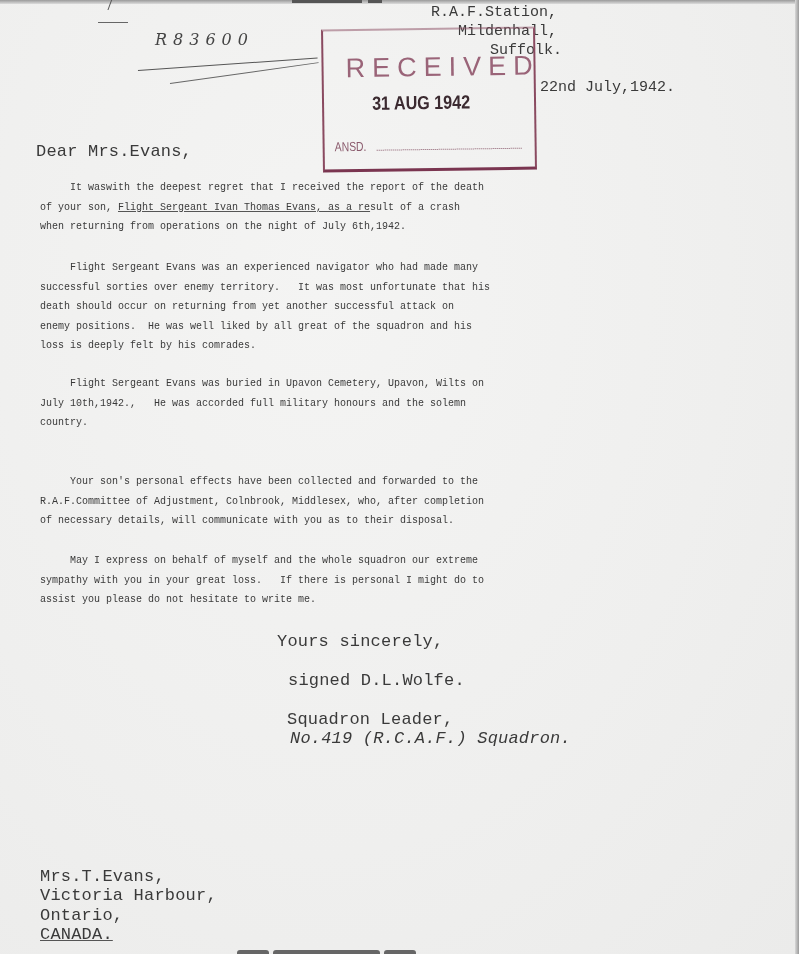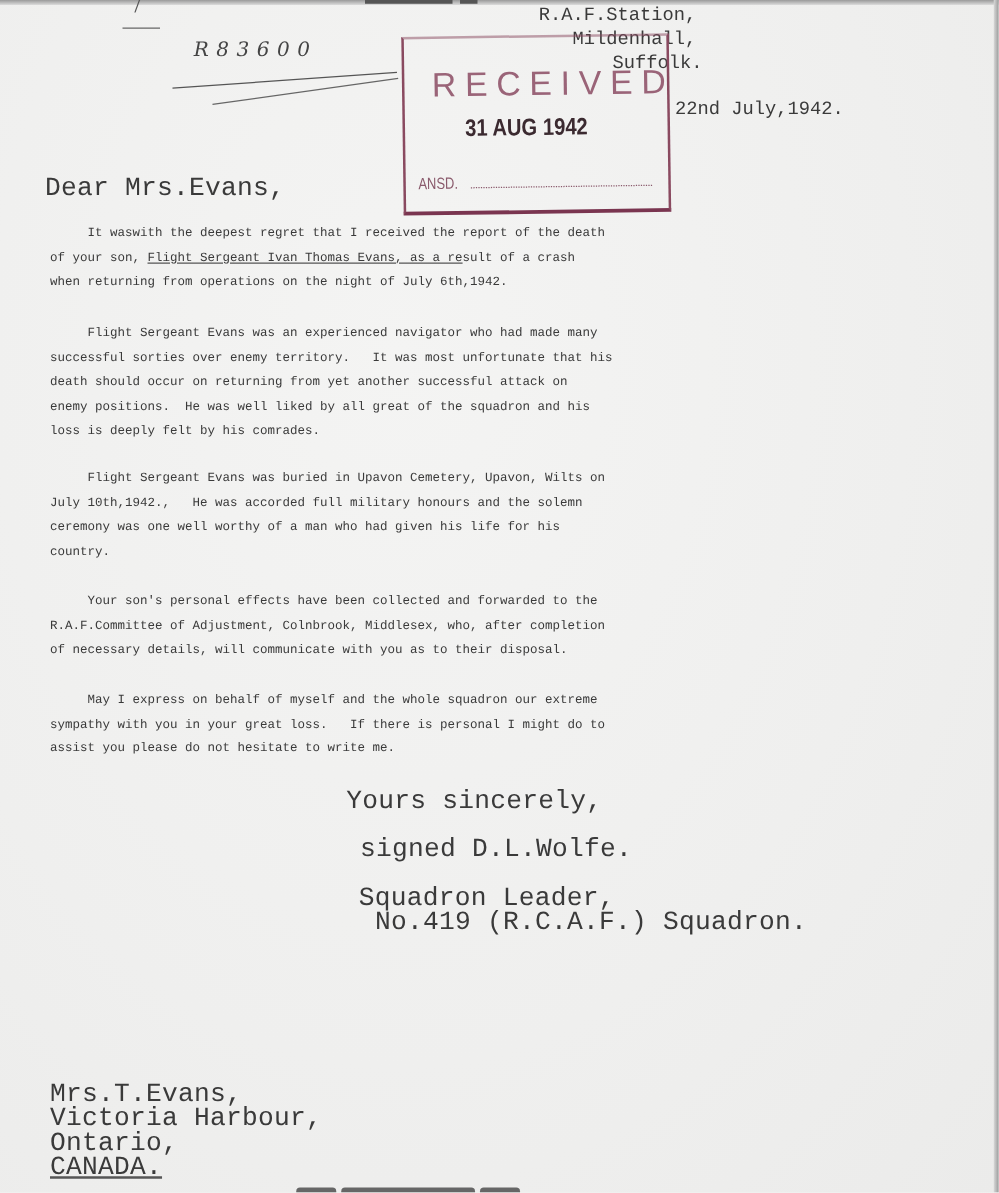--- a/index.html
+++ b/index.html
@@ -25,21 +25,21 @@
     .top-dash { position: absolute; left: 98px; top: 22px; width: 30px; height: 1px; background: #666; }
     .top-block {
       position: absolute; left: 292px; top: 0; width: 70px; height: 3px; background: #555;
     }
     .top-block2 { position: absolute; left: 368px; top: 0; width: 14px; height: 3px; background: #555; }
     .right-edge {
       position: absolute; right: 0; top: 0; width: 4px; height: 954px;
       background: linear-gradient(90deg, #d8d8d8, #9a9a9a);
     }
 
-    .typed { position: absolute; font-size: 21px; line-height: 19.5px; white-space: pre; letter-spacing: 0.2px; }
+    .typed { position: absolute; font-size: 17px; line-height: 19.5px; white-space: pre; letter-spacing: 0.2px; }
     .addr-line { position: absolute; font-size: 15px; white-space: pre; }
 
     .ref-number {
       position: absolute; left: 155px; top: 30px;
       font-family: "DejaVu Serif", serif; font-style: italic;
       font-size: 16px; color: #444; letter-spacing: 6px;
     }
     .ref-underline1 {
       position: absolute; left: 138px; top: 70px; width: 180px; height: 1px; background: #555;
       transform: rotate(-4deg); transform-origin: left;
@@ -123,40 +123,39 @@
     <span class="line">     Flight Sergeant Evans was an experienced navigator who had made many</span>
     <span class="line">successful sorties over enemy territory.   It was most unfortunate that his</span>
     <span class="line">death should occur on returning from yet another successful attack on</span>
     <span class="line">enemy positions.  He was well liked by all great of the squadron and his</span>
     <span class="line">loss is deeply felt by his comrades.</span>
   </div>
 
   <div class="body-para" style="top:374px;">
     <span class="line">     Flight Sergeant Evans was buried in Upavon Cemetery, Upavon, Wilts on</span>
     <span class="line">July 10th,1942.,   He was accorded full military honours and the solemn</span>
-    <span class="line">ceremony was one well worthy of a man who had given his life for his</span>
     <span class="line">country.</span>
   </div>
 
   <div class="body-para" style="top:472px;">
     <span class="line">     Your son's personal effects have been collected and forwarded to the</span>
     <span class="line">R.A.F.Committee of Adjustment, Colnbrook, Middlesex, who, after completion</span>
     <span class="line">of necessary details, will communicate with you as to their disposal.</span>
   </div>
 
   <div class="body-para" style="top:551px;">
     <span class="line">     May I express on behalf of myself and the whole squadron our extreme</span>
     <span class="line">sympathy with you in your great loss.   If there is personal I might do to</span>
     <span class="line">assist you please do not hesitate to write me.</span>
   </div>
 
   <div class="typed" style="left:277px; top:632px;">Yours sincerely,</div>
   <div class="typed" style="left:288px; top:671px;">signed D.L.Wolfe.</div>
   <div class="typed" style="left:287px; top:710px;">Squadron Leader,</div>
-  <div class="typed" style="left:300px; top:729px;">No.419 (R.C.A.F.) Squadron.</div>
+  <div class="typed" style="left:290px; top:729px;font-style:italic;">No.419 (R.C.A.F.) Squadron.</div>
 
   <div class="typed" style="left:40px; top:867px;">Mrs.T.Evans,</div>
   <div class="typed" style="left:40px; top:886px;">Victoria Harbour,</div>
   <div class="typed" style="left:40px; top:906px;">Ontario,</div>
   <div class="typed underline" style="left:40px; top:925px;">CANADA.</div>
 
   <div class="bottom-tabs" style="left:237px; width:32px;"></div>
   <div class="bottom-tabs" style="left:273px; width:107px;"></div>
   <div class="bottom-tabs" style="left:384px; width:32px;"></div>
 </div>

